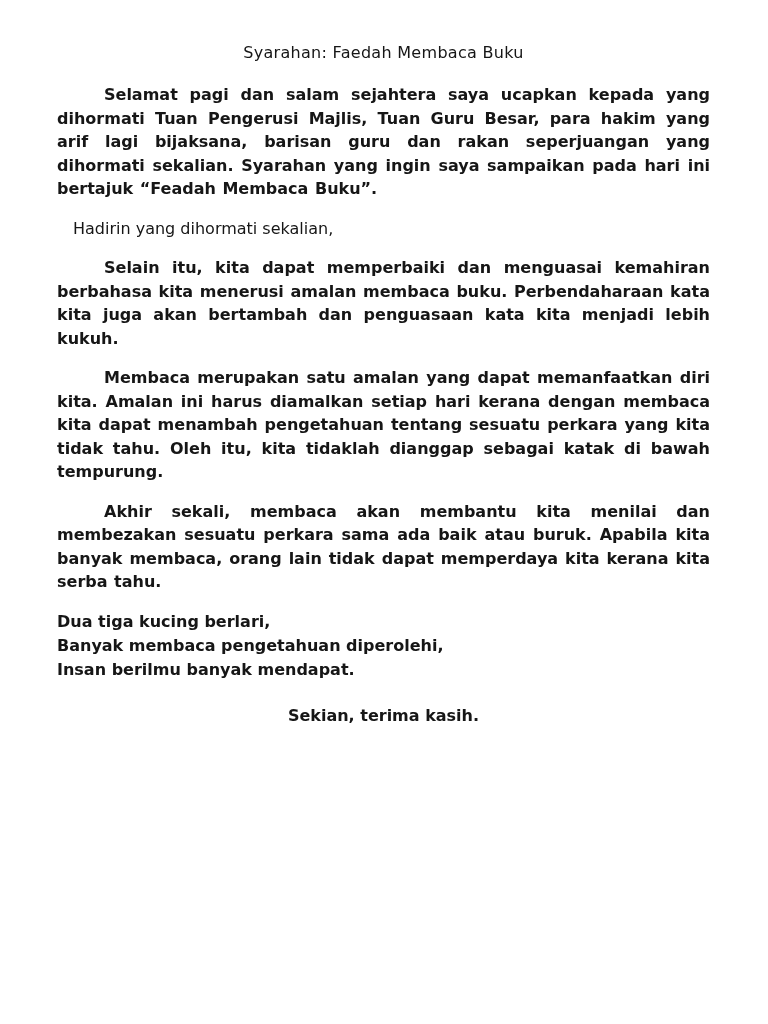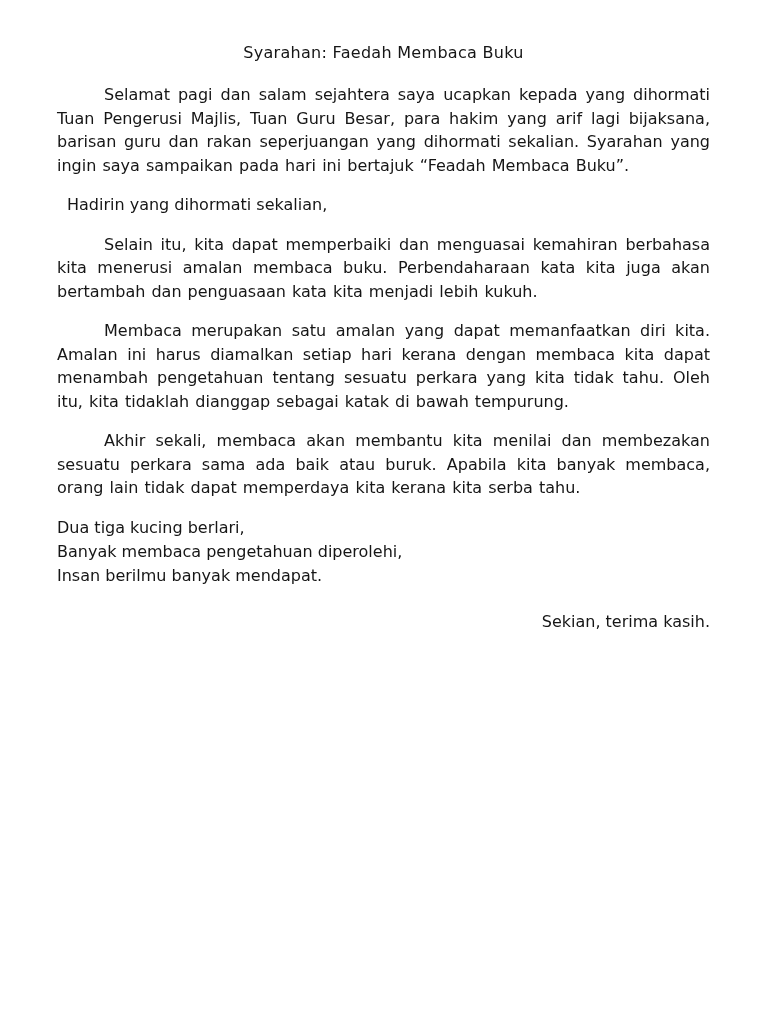--- a/index.html
+++ b/index.html
@@ -30,41 +30,44 @@
     letter-spacing: 0.3px;
   }
   .para {
     font-size: 16px;
     line-height: 23.5px;
     margin: 0 0 16px 0;
     text-align: justify;
     text-align-last: left;
     text-indent: 47px;
     word-spacing: 1px;
+    font-weight: bold;
   }
   .salutation {
     font-size: 16px;
     line-height: 23.5px;
-    margin: 0 0 16px 10px;
+    margin: 0 0 16px 16px;
     text-align: left;
     text-indent: 0;
   }
   .pantun {
     margin: 0;
+    font-weight: bold;
   }
   .pantun-line {
     font-size: 16px;
     line-height: 24px;
     text-align: left;
   }
   .closing {
     font-size: 16px;
     line-height: 23.5px;
     margin: 22px 0 0 0;
-    text-align: right;
+    text-align: center;
+    font-weight: bold;
   }
 </style>
 </head>
 <body>
 
 <div class="page">
 
   <h1 class="doc-title">Syarahan: Faedah Membaca Buku</h1>
 
   <p class="para">Selamat pagi dan salam sejahtera saya ucapkan kepada yang dihormati Tuan Pengerusi Majlis, Tuan Guru Besar, para hakim yang arif lagi bijaksana, barisan guru dan rakan seperjuangan yang dihormati sekalian. Syarahan yang ingin saya sampaikan pada hari ini bertajuk “Feadah Membaca Buku”.</p>

